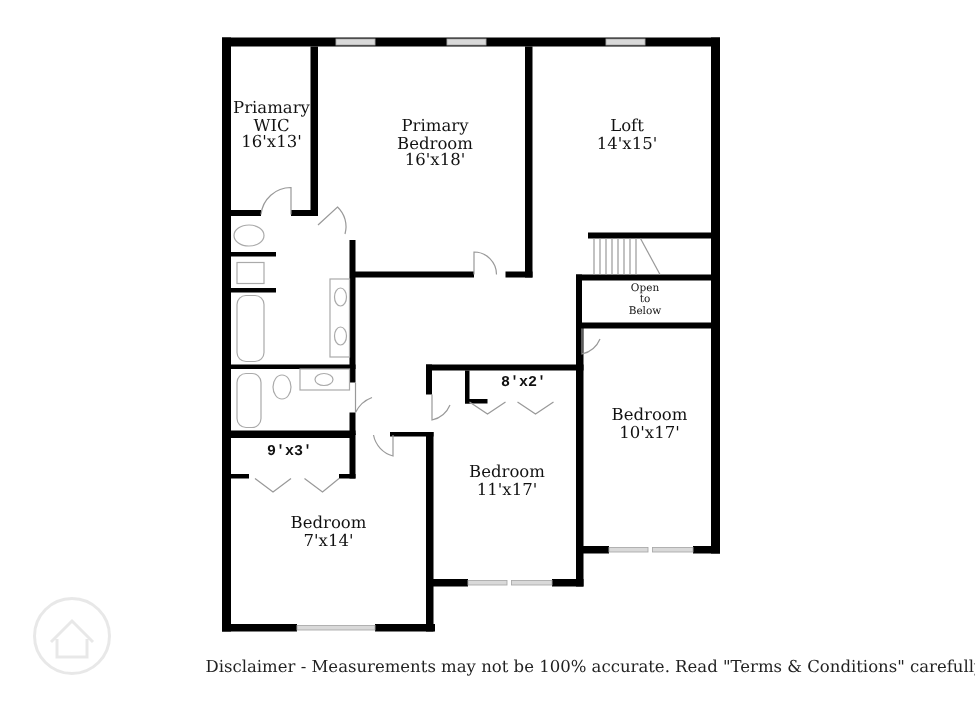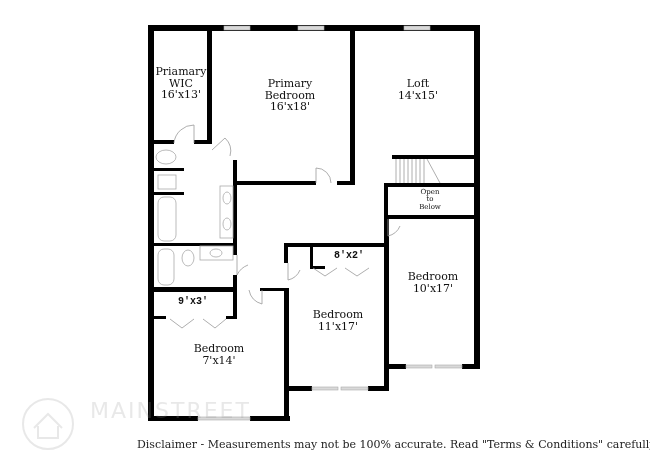--- a/index.html
+++ b/index.html
@@ -164,16 +164,15 @@
 </div>
 
 <div class="closet-label" style="left:332px; top:250px; width:34px;">8'x2'</div>
 <div class="closet-label" style="left:176px; top:296px; width:34px;">9'x3'</div>
 
 <div class="watermark">
   <svg width="56" height="56" viewBox="0 0 56 56" style="position:absolute; left:0; top:0;">
     <circle cx="28" cy="28" r="25" fill="none" stroke="#999" stroke-width="2"></circle>
     <path d="M14 32 L28 18 L42 32 M18 30 L18 42 L38 42 L38 30" fill="none" stroke="#999" stroke-width="2"></path>
   </svg>
-  <div class="wm-text1">MAINSTREET</div>
 </div>
 
 <div class="disclaimer">Disclaimer - Measurements may not be 100% accurate. Read "Terms &amp; Conditions" carefully. © PlanOmatic</div>
 
 </body></html>

